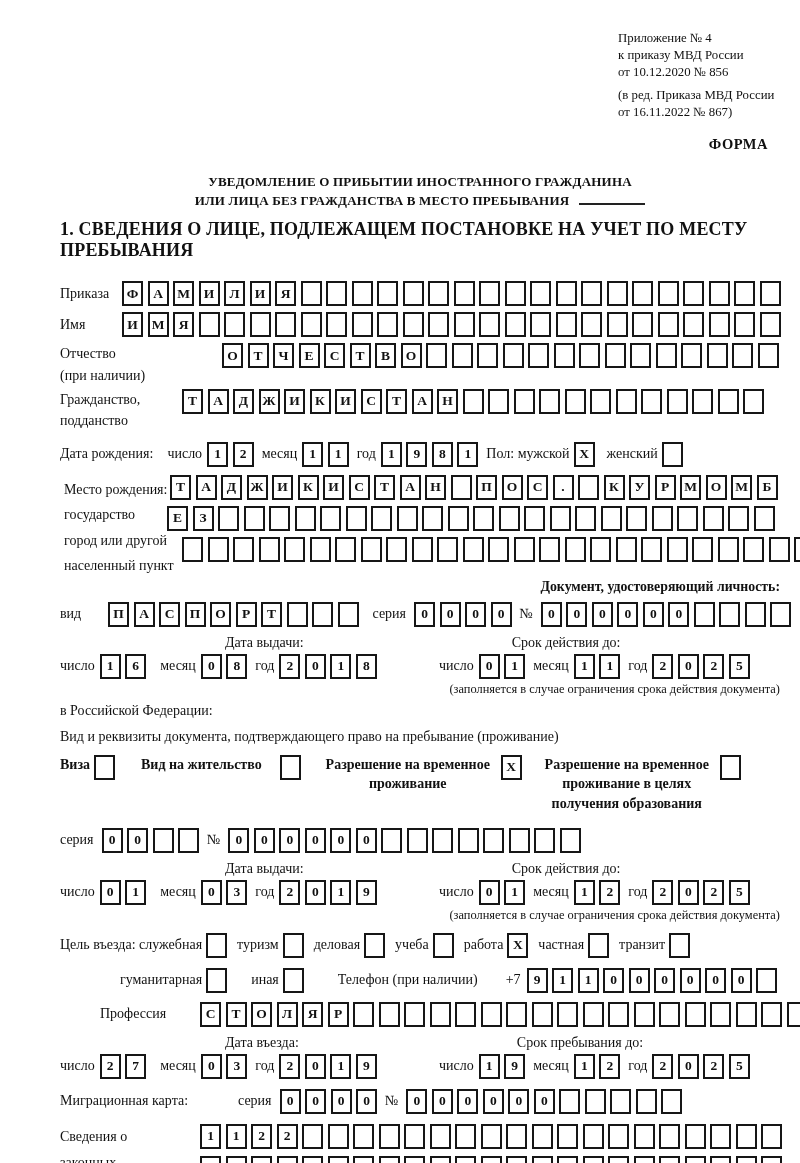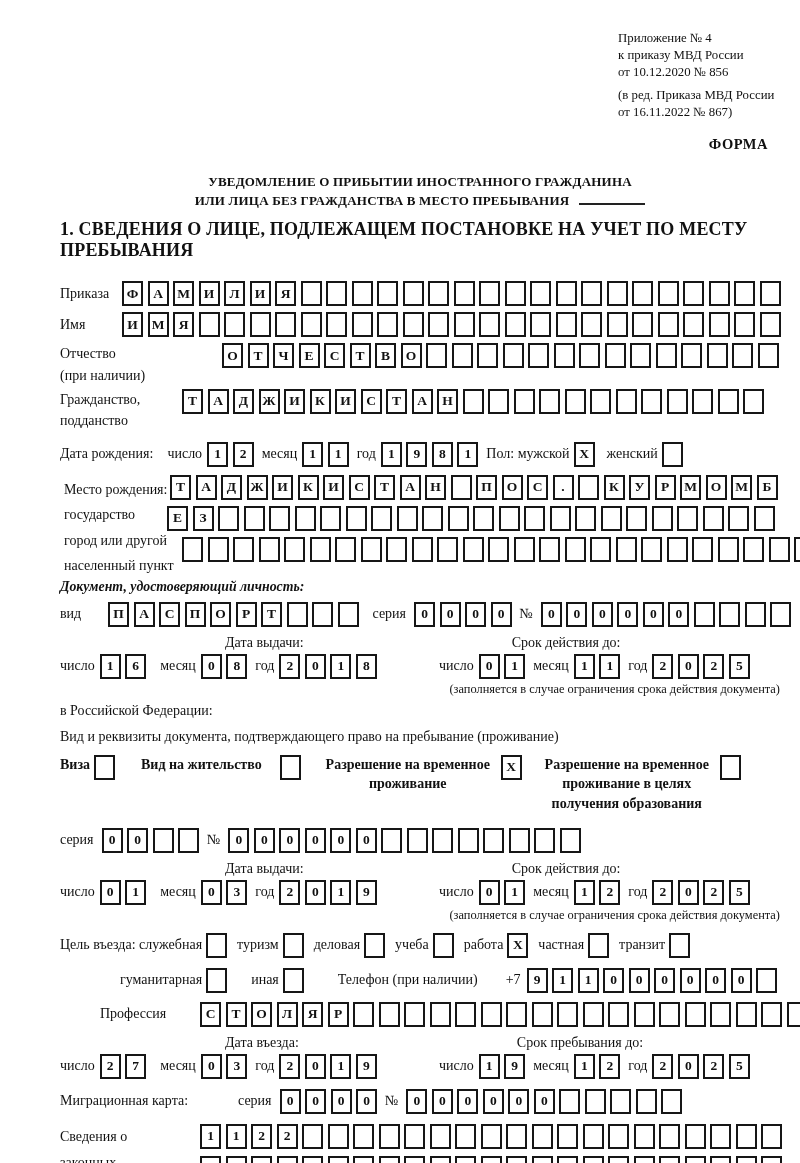--- a/index.html
+++ b/index.html
@@ -42,21 +42,21 @@
   .gap8 { margin-left:8px; } .gap14 { margin-left:14px; }
 
   
   .bp { position:relative; margin-top:8px; height:96px; }
   .bp-labels { position:absolute; left:4px; top:2px; line-height:1.82; }
   .bp-row { position:absolute; }
   .bp-r1 { left:110px; top:0; }
   .bp-r2 { left:107px; top:31px; }
   .bp-r3 { left:122px; top:62px; }
 
-  .center-bold { text-align:left; font-weight:bold; font-size:13.8px; margin-top:8px;font-style:italic; }
+  .center-bold { text-align:right; font-weight:bold; font-size:13.8px; margin-top:8px; }
 
   .dh { display:flex; font-size:14px; margin-top:8px; }
   .dh .h1 { margin-left:165px; }
   .dh .h2 { margin-left:208px; }
   .dv { display:flex; align-items:center; margin-top:3px; }
   .dlbl { margin-right:5px; }
   .grp { display:flex; align-items:center; }
   .note-right { text-align:right; font-size:12.4px; margin-top:3px; }
 
   .opt { display:flex; align-items:flex-start; margin-top:10px; }

